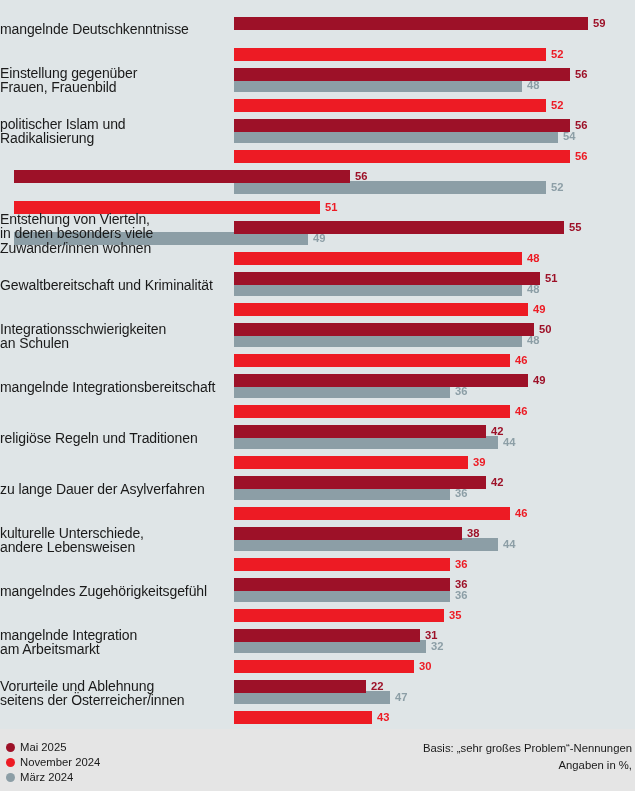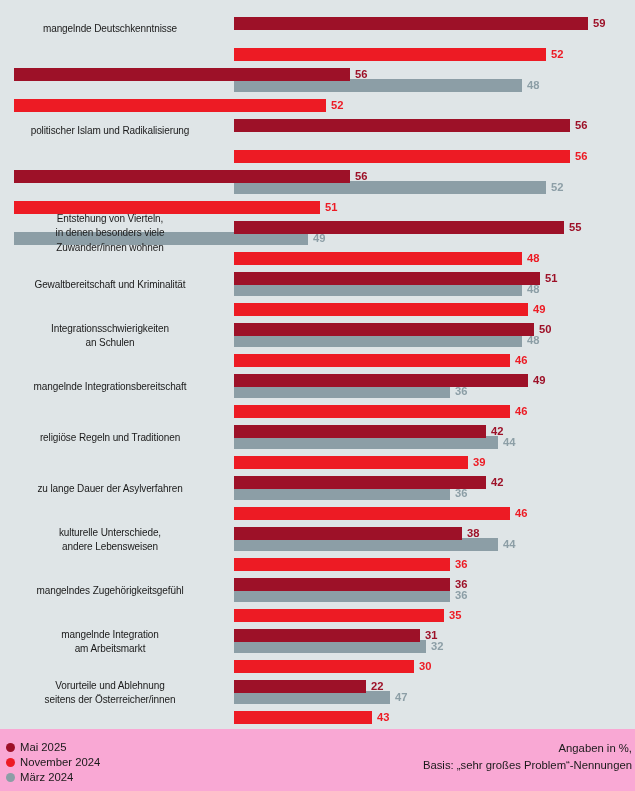--- a/index.html
+++ b/index.html
@@ -35,22 +35,22 @@
   }
   .row {
     position: relative;
     display: flex;
     align-items: center;
     margin-bottom: 9px;
   }
   .row-label {
     width: 220px;
     flex: 0 0 220px;
-    text-align: center;
-    font-size: 10px;
+    text-align: left;
+    font-size: 14px;
     line-height: 14.3px;
     color: #1a1a1a;
     padding-right: 0px;
     box-sizing: border-box;
     letter-spacing: -0.1px;
     white-space: pre-line;
   }
   .bars {
     position: relative;
     flex: 1 1 auto;
@@ -82,21 +82,21 @@
   .bar-val.s0 { color: #9d1128; }
   .bar-val.s1 { color: #ed1b24; }
   .bar-val.s2 { color: #8c9ea6; }
 
   #footer {
     position: absolute;
     left: 0;
     top: 729px;
     width: 635px;
     height: 62px;
-    background: #f9a8d4;
+    background: #e5e5e5;
   }
   #legend {
     position: absolute;
     left: 6px;
     top: 11px;
   }
   .legend-item {
     display: flex;
     align-items: center;
     height: 14px;
@@ -142,28 +142,34 @@
               <div class="bar s1" style="width: 312px;"></div>
               <span class="bar-val s1">52</span>
             </div>
             <div class="bar-line">
               <div class="bar s2" style="width: 288px;"></div>
               <span class="bar-val s2">48</span>
             </div>
           </div>
         </div>
         <div class="row">
+          <div class="row-label">Einstellung gegenüber
+Frauen, Frauenbild</div>
           <div class="bars">
             <div class="bar-line">
               <div class="bar s0" style="width: 336px;"></div>
               <span class="bar-val s0">56</span>
             </div>
             <div class="bar-line">
               <div class="bar s1" style="width: 312px;"></div>
               <span class="bar-val s1">52</span>
+            </div>
+            <div class="bar-line">
+              <div class="bar s2" style="width: 324px;"></div>
+              <span class="bar-val s2">54</span>
             </div>
           </div>
         </div>
         <div class="row">
           <div class="row-label">politischer Islam und Radikalisierung</div>
           <div class="bars">
             <div class="bar-line">
               <div class="bar s0" style="width: 336px;"></div>
               <span class="bar-val s0">56</span>
             </div>
@@ -381,18 +387,18 @@
         <div class="legend-item">
           <span class="legend-dot" style="background: rgb(237, 27, 36);"></span>
           <span class="legend-label">November 2024</span>
         </div>
         <div class="legend-item">
           <span class="legend-dot" style="background: rgb(140, 158, 166);"></span>
           <span class="legend-label">März 2024</span>
         </div>
       </div>
     <div id="note">
+      <div>Basis: „sehr großes Problem“-Nennungen</div>
       <div>Angaben in %,</div>
-      <div>Basis: „sehr großes Problem“-Nennungen</div>
     </div>
   </div>
 
 </div>
 
 </body></html>

